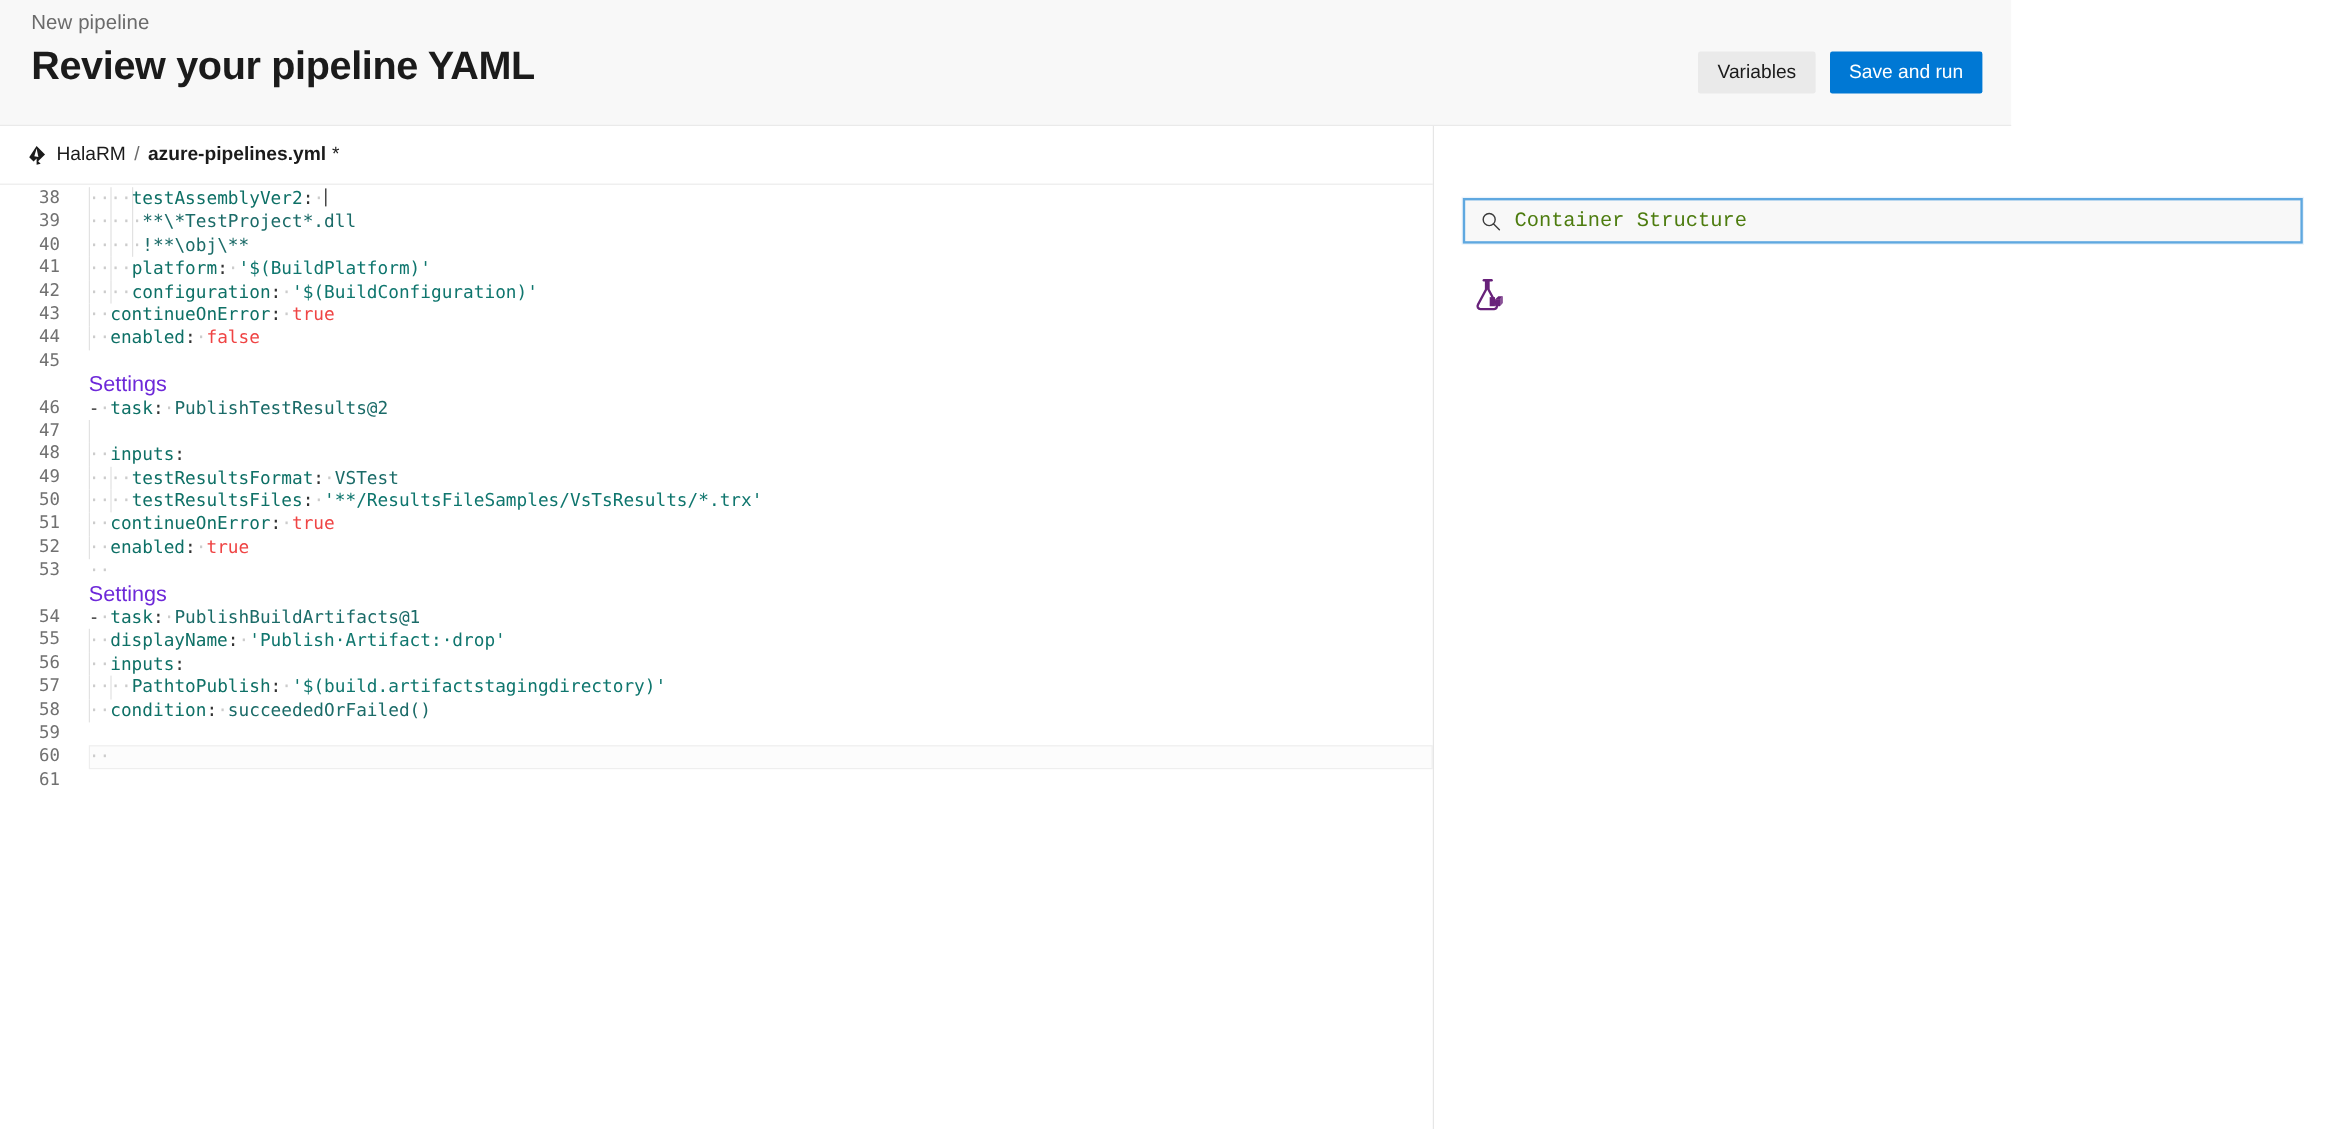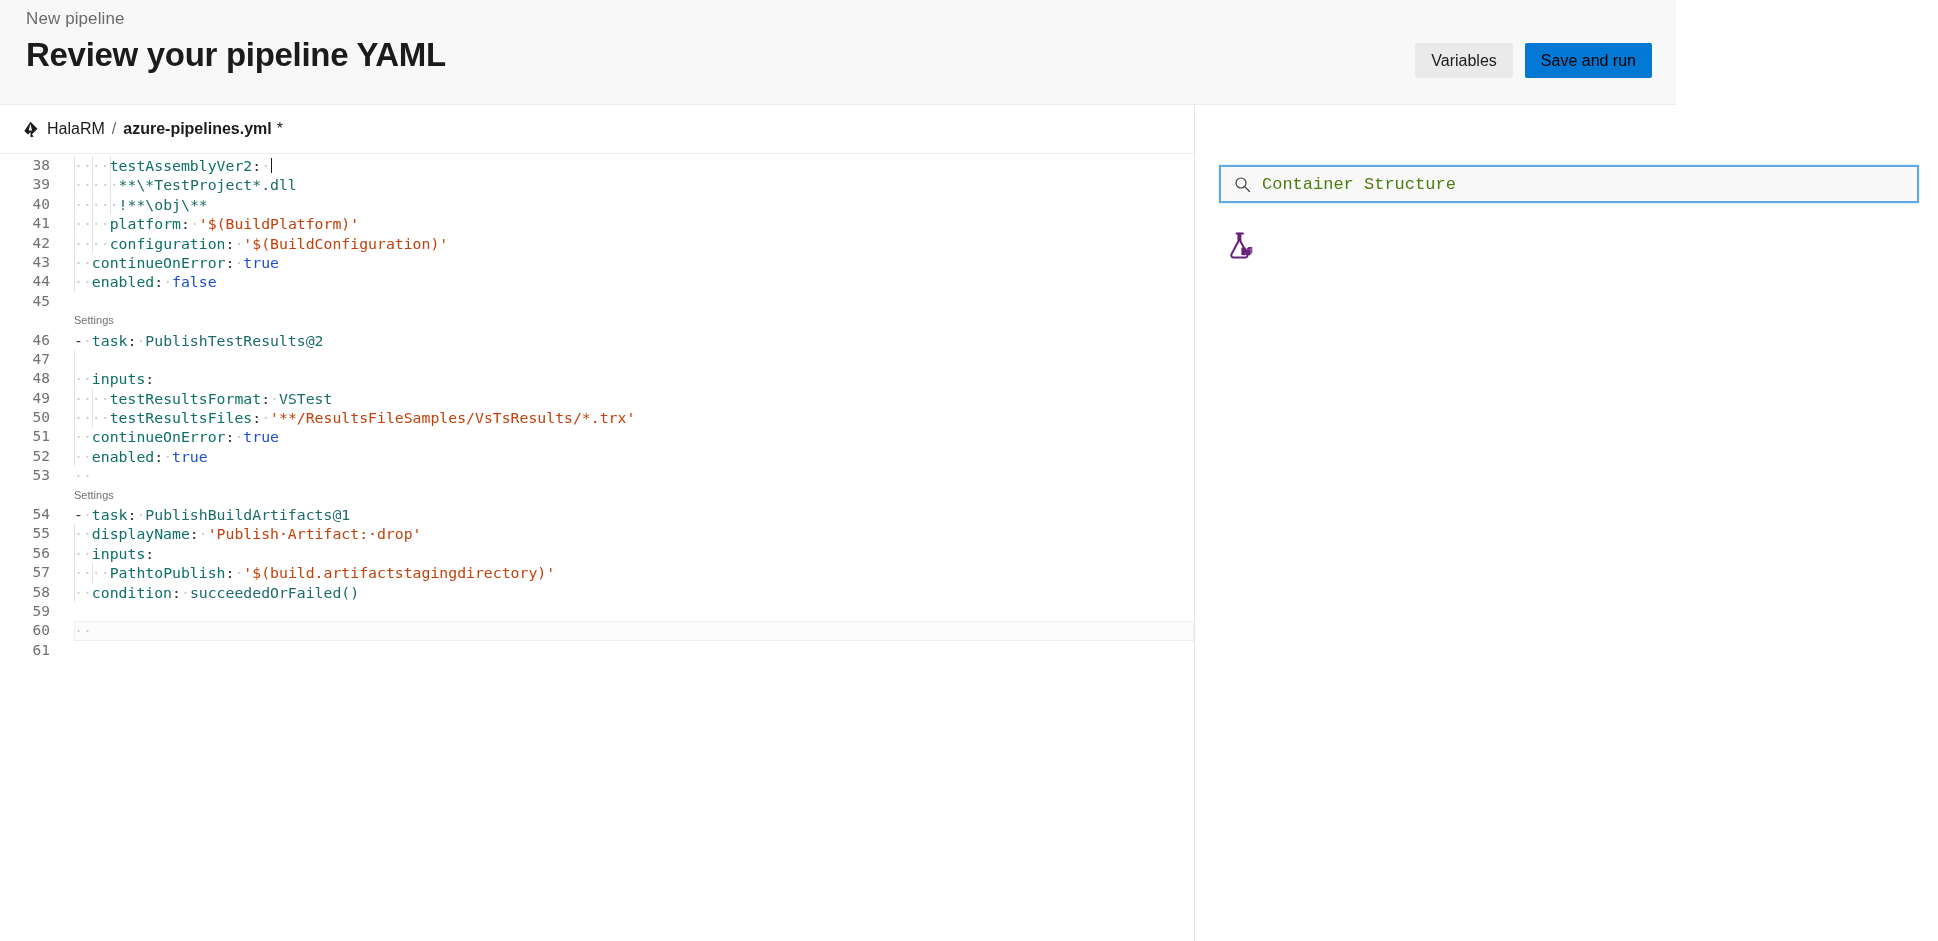--- a/index.html
+++ b/index.html
@@ -32,21 +32,21 @@
     position: absolute; right: 24px; top: 43px;
     display: flex; gap: 12px; align-items: center;
   }
   .btn {
     height: 35px; border: none; cursor: pointer;
     font-size: 16px; font-family: "Liberation Sans", sans-serif;
     display: inline-flex; align-items: center; justify-content: center;
     padding: 0 16px; border-radius: 2px;
   }
   #variables-button { background: #eaeaea; color: #1b1b1b; min-width: 86px; }
-  #save-and-run-button { background: #0078d4; color: #000000; min-width: 110px; }
+  #save-and-run-button { background: #0078d4; color: #ffffff; min-width: 110px; }
 
   
   #file-bar {
     position: absolute; left: 0; top: 105px;
     width: 1194px; height: 48px;
     background: #ffffff;
     display: flex; align-items: center;
     padding-left: 22px;
   }
   #repo-icon { width: 17px; height: 17px; margin-right: 8px; display:block; }
@@ -82,31 +82,31 @@
   .indent-guides {
     position: absolute; left: 74px; top: 0; height: 19.4px;
     pointer-events: none;
   }
   .ig { position: absolute; top: 0; width: 1px; height: 19.4px; background: #e2e2e2; }
 
   
   .t-key   { color: #0e7066; }
   .t-plain { color: #1b6b68; }
   .t-punct { color: #333333; }
-  .t-str   { color: #c2410c; }
-  .t-num   { color: #1d4ed8; }
+  .t-str   { color: #0f766e; }
+  .t-num   { color: #ef4444; }
   .t-dash  { color: #333333; }
   .t-dot   { color: #cccccc; }
 
   
   .settings-row { position: relative; height: 19.4px; }
   .settings-link {
     position: absolute; left: 74px; top: 0;
-    font-size: 11px; line-height: 19.4px;
-    color: #737373; cursor: pointer;
+    font-size: 18px; line-height: 19.4px;
+    color: #6d28d9; cursor: pointer;
     font-family: "Liberation Sans", sans-serif;
   }
 
   
   .active-line-box {
     position: absolute; left: 74px; right: 0; top: 0;
     height: 19.4px;
     border: 1px solid #eeeeee;
     background: #fcfcfc;
   }

